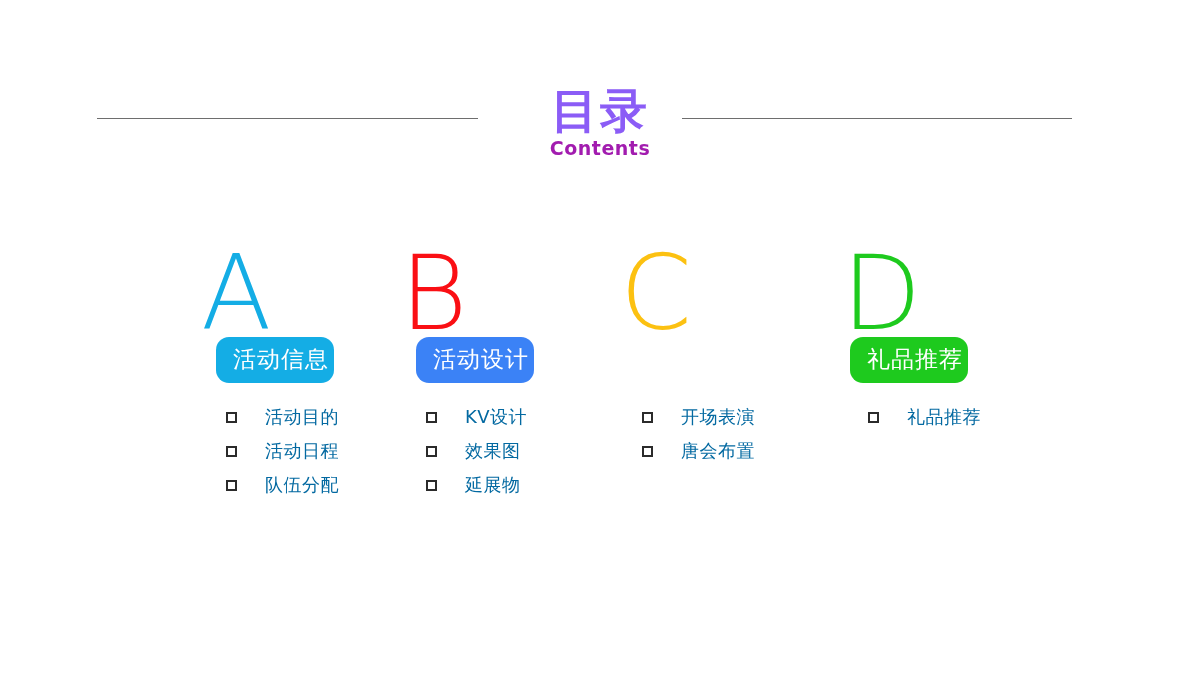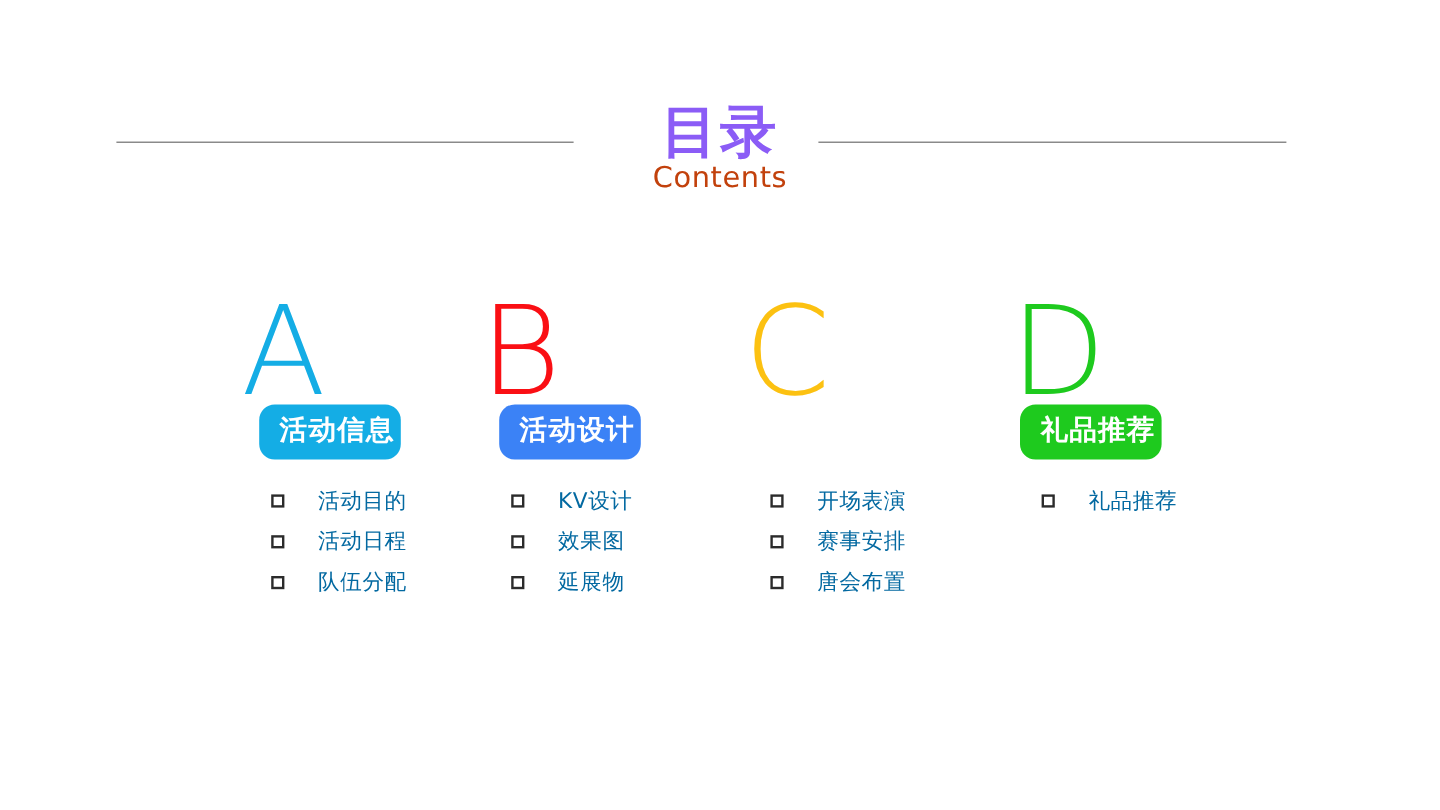--- a/index.html
+++ b/index.html
@@ -51,25 +51,25 @@
   .title-cn {
     font-family: "DejaVu Sans", "Liberation Sans", sans-serif;
     font-size: 47px;
     font-weight: 700;
     line-height: 50px;
     letter-spacing: 2px;
     color: #8b5cf6;
   }
   .title-en {
     font-family: "DejaVu Sans", "Liberation Sans", sans-serif;
-    font-size: 24px;
-    font-weight: 400;
+    font-size: 19px;
+    font-weight: 700;
     line-height: 22px;
     letter-spacing: 0.5px;
-    color: #c2410c;
+    color: #a21caf;
     margin-top: 1px;
   }
 
   
   .columns {
     position: absolute;
     left: 0;
     top: 258px;
     width: 1200px;
     height: 260px;
@@ -102,21 +102,21 @@
   .badge {
     position: absolute;
     top: 79px;
     left: 20px;
     min-width: 118px;
     padding: 7px 4px 9px 16px;
     border-radius: 13px;
     color: #ffffff;
     font-family: "DejaVu Sans", "Liberation Sans", sans-serif;
     font-size: 23px;
-    font-weight: 700;
+    font-weight: 400;
     line-height: 30px;
     letter-spacing: 1px;
     text-align: center;
     white-space: nowrap;
     box-sizing: border-box;
   }
 
   .items {
     position: absolute;
     top: 142px;
@@ -204,24 +204,20 @@
 
     <div class="col col-c">
       <div class="letter" style="color: rgb(252, 193, 17);">C</div>
       <div class="items">
         <div class="item">
           <span class="bullet"></span>
           <span class="item-label">开场表演</span>
         </div>
         <div class="item">
           <span class="bullet"></span>
-          <span class="item-label">赛事安排</span>
-        </div>
-        <div class="item">
-          <span class="bullet"></span>
           <span class="item-label">唐会布置</span>
         </div>
       </div>
     </div>
 
     <div class="col col-d">
       <div class="letter" style="color: rgb(30, 202, 30);">D</div>
       <div class="badge" style="background: rgb(30, 202, 30);">礼品推荐</div>
       <div class="items">
         <div class="item">

